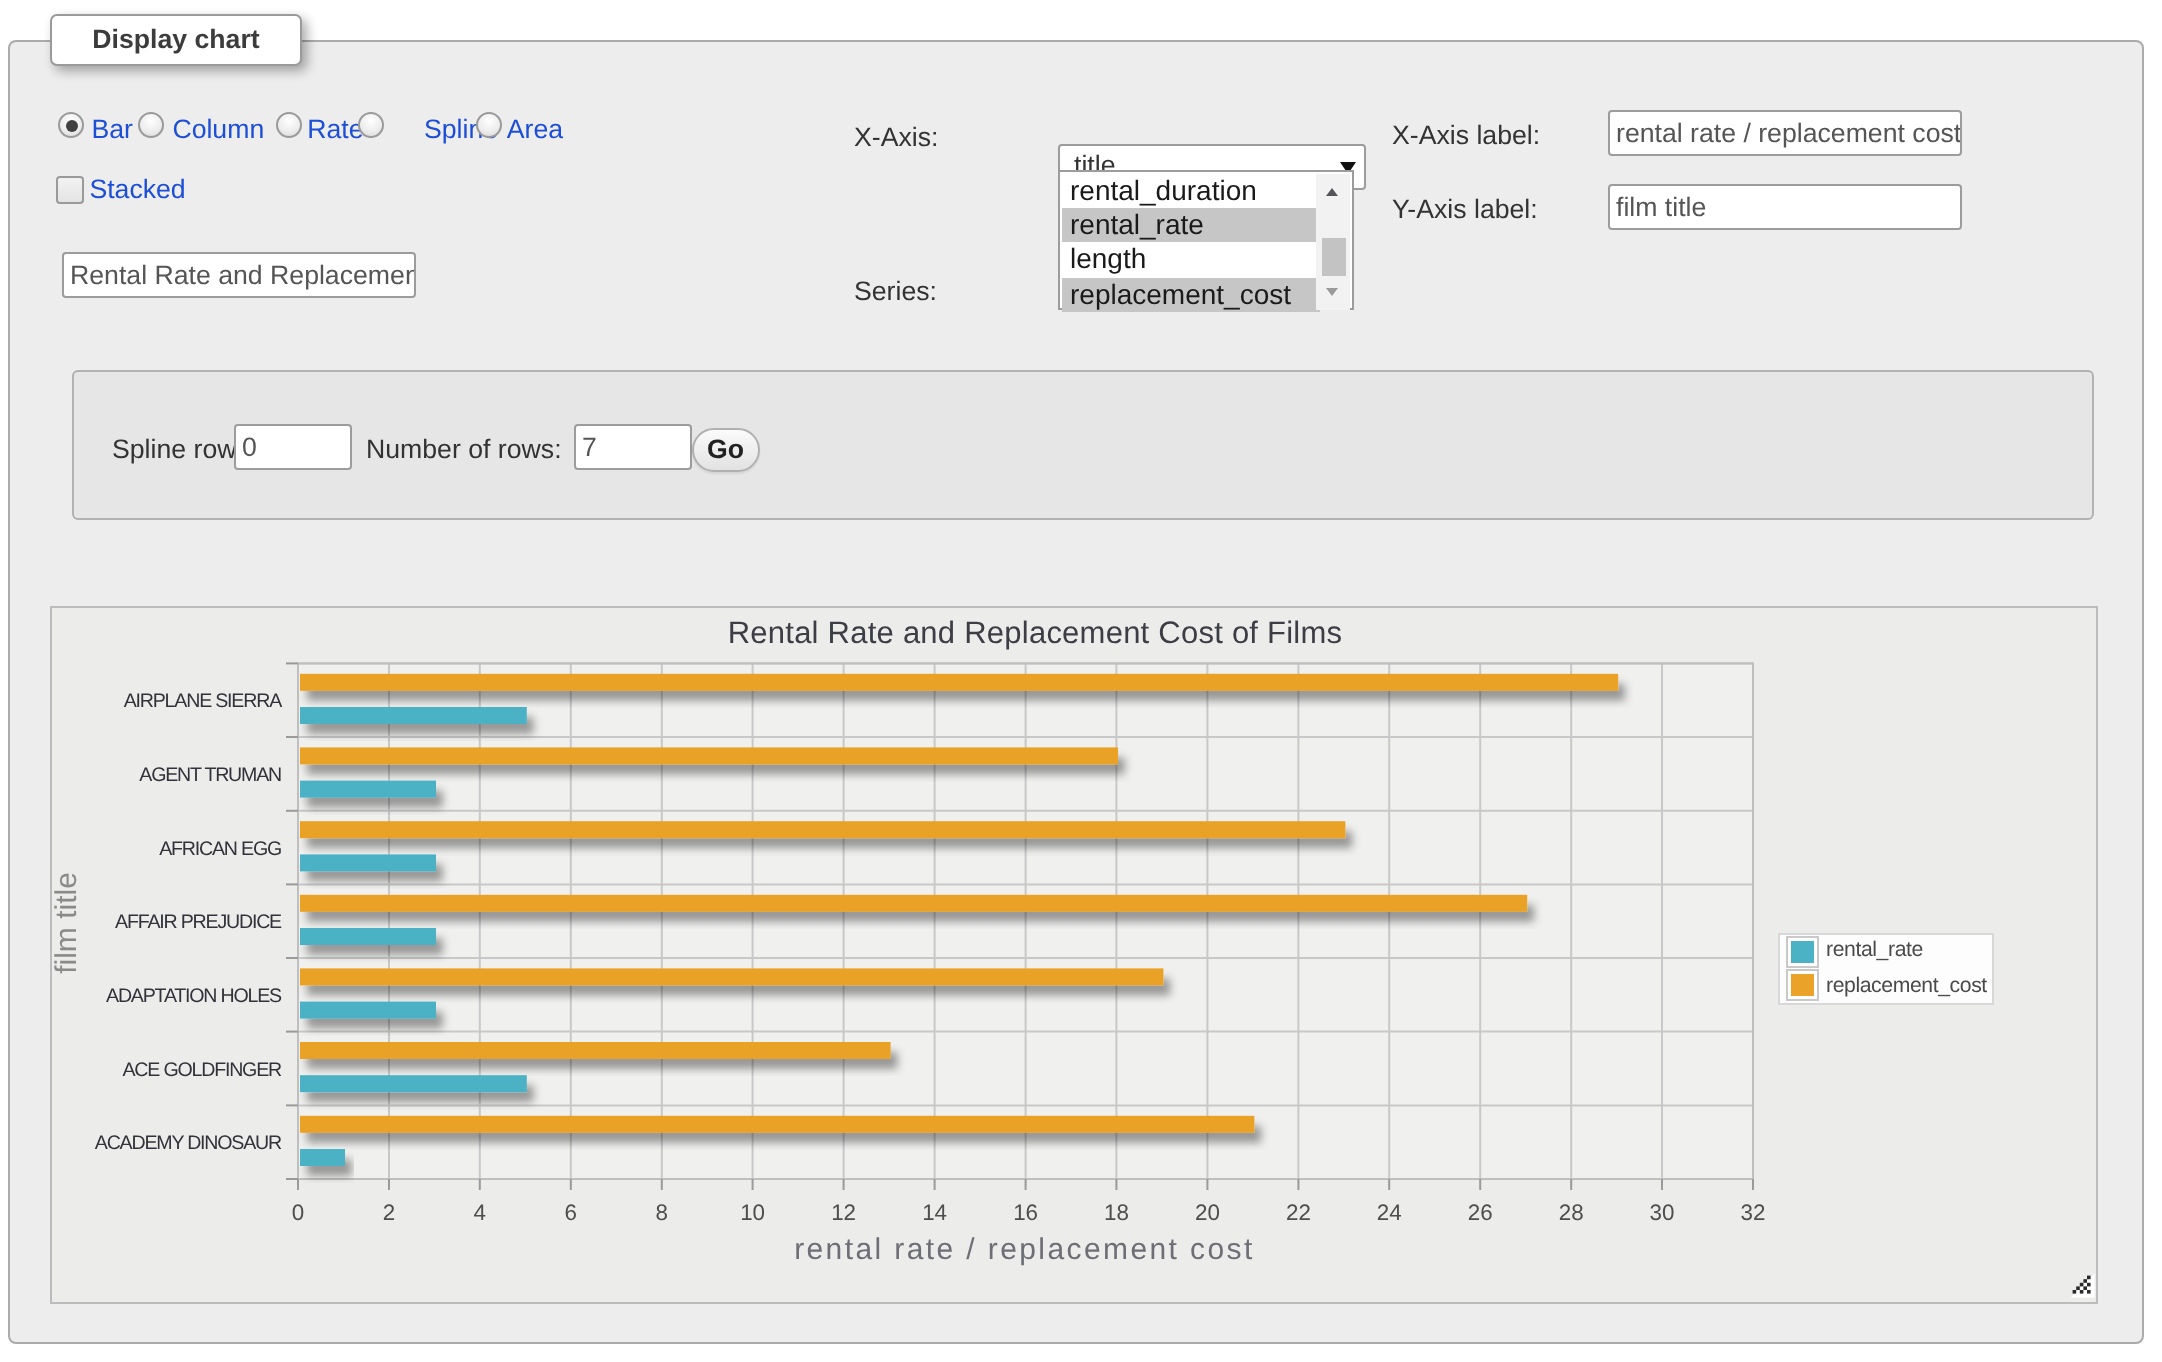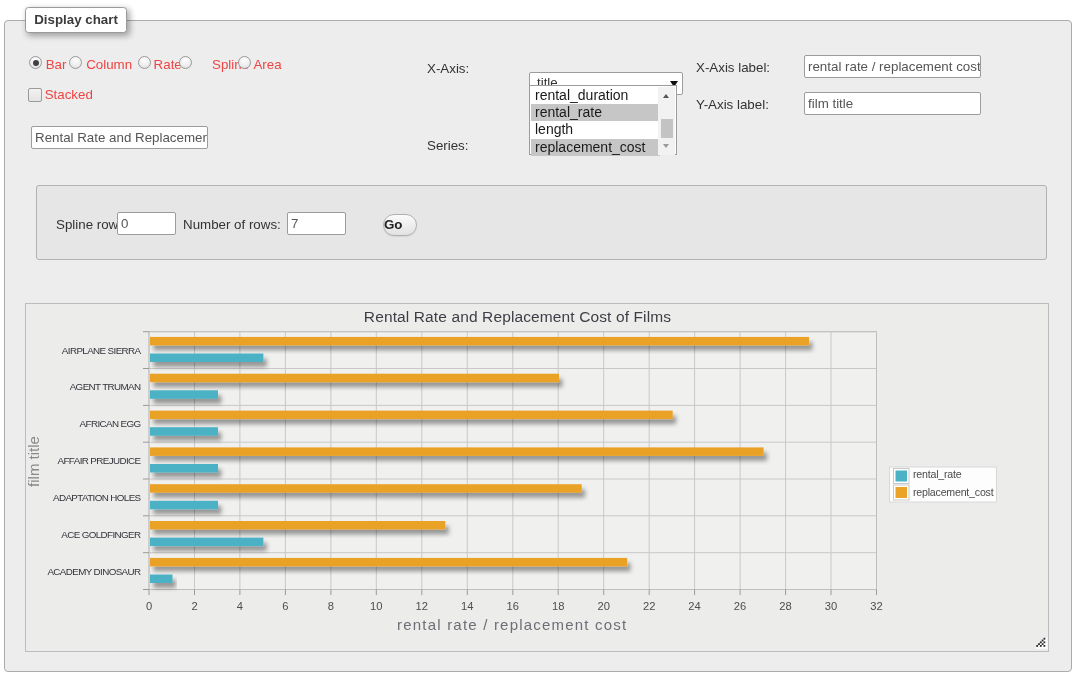--- a/index.html
+++ b/index.html
@@ -1,27 +1,27 @@
 <!DOCTYPE html>
 <html><head><meta charset="utf-8"><style>
 *{margin:0;padding:0;box-sizing:border-box}
 body{background:#fff;font-family:'Liberation Sans',sans-serif;width:1081px;height:681px;position:relative;overflow:hidden}
 .outer{position:absolute;left:4px;top:19.5px;width:1067.5px;height:652.5px;background:#ededed;border:1px solid #ababab;border-radius:4px}
-.tab{position:absolute;left:25px;top:7px;width:102px;height:26px;background:#fff;border:1px solid #9a9a9a;border-radius:3.5px;box-shadow:2.5px 2.5px 6px rgba(0,0,0,.33);font-weight:bold;font-size:13.3333px;color:#3c3c3c;text-align:center;line-height:24px}
-.lbl{position:absolute;font-size:13.3333px;line-height:15px;color:#ef4444;white-space:nowrap}
+.tab{position:absolute;left:25px;top:7px;width:126px;height:26px;background:#fff;border:1px solid #9a9a9a;border-radius:3.5px;box-shadow:2.5px 2.5px 6px rgba(0,0,0,.33);font-weight:bold;font-size:13.3333px;color:#3c3c3c;text-align:center;line-height:24px}
+.lbl{position:absolute;font-size:13.3333px;line-height:15px;color:#1d4ed8;white-space:nowrap}
 .rlbl{position:absolute;font-size:13.3333px;line-height:15px;color:#333;white-space:nowrap;text-align:left}
 .radio{position:absolute;width:13px;height:13px;border:1px solid #9a9a9a;border-radius:50%;background:radial-gradient(circle at 50% 30%,#fff 0%,#ececec 60%,#d5d5d5 100%)}
 .radio.on::after{content:'';position:absolute;left:2.5px;top:2.5px;width:6px;height:6px;border-radius:50%;background:#404040}
 .cb{position:absolute;width:14px;height:14px;border:1px solid #9a9a9a;border-radius:2px;background:linear-gradient(#f2f2f2,#e4e4e4)}
 .inp{position:absolute;background:#fff;border:1px solid #9c9c9c;border-radius:2px;font-size:13.3333px;color:#555;line-height:21px;padding-left:3px;white-space:nowrap;overflow:hidden}
 .sel{position:absolute;background:#fff;border:1px solid #9c9c9c;border-radius:2px;font-size:13.3333px;color:#333;line-height:20.5px;padding-left:7px}
 .arrow{position:absolute;width:0;height:0;border-left:4.8px solid transparent;border-right:4.8px solid transparent;border-top:6px solid #111}
 .inner{position:absolute;left:36px;top:185px;width:1011px;height:74.5px;background:#e6e6e6;border:1px solid #b2b2b2;border-radius:3px}
 .lbl13{position:absolute;font-size:13.3333px;line-height:15px;color:#333;white-space:nowrap}
-.go{position:absolute;left:383px;top:213.5px;width:33.5px;height:22px;border:1px solid #b0b0b0;border-radius:11px;background:linear-gradient(#fbfbfb,#e2e2e2);font-size:13.3333px;font-weight:bold;color:#222;text-align:left;line-height:20px;box-shadow:0 1px 1px rgba(0,0,0,.08)}
+.go{position:absolute;left:346px;top:213.5px;width:33.5px;height:22px;border:1px solid #b0b0b0;border-radius:11px;background:linear-gradient(#fbfbfb,#e2e2e2);font-size:13.3333px;font-weight:bold;color:#222;text-align:center;line-height:20px;box-shadow:0 1px 1px rgba(0,0,0,.08)}
 .chartbox{position:absolute;left:24.5px;top:303px;width:1024.5px;height:348.5px;background:#ececeb;border:1px solid #bcbcbc}
 .list{position:absolute;left:529px;top:85px;width:148px;height:70px;background:#fff;border:1px solid #9c9c9c}
 .lrow{position:absolute;left:1px;font-size:14px;color:#1a1a1a;padding-left:4px;line-height:17px;width:129px;white-space:nowrap;overflow:hidden}
 .sbar{position:absolute;right:1px;top:1px;width:17px;height:68px;background:#f2f2f2}
 </style></head><body>
 <div class="outer"></div>
 <div class="tab">Display chart</div>
 
 <div class="radio on" style="left:29.3px;top:56.3px"></div>
 <div class="lbl" style="left:45.7px;top:57.4px">Bar</div>

